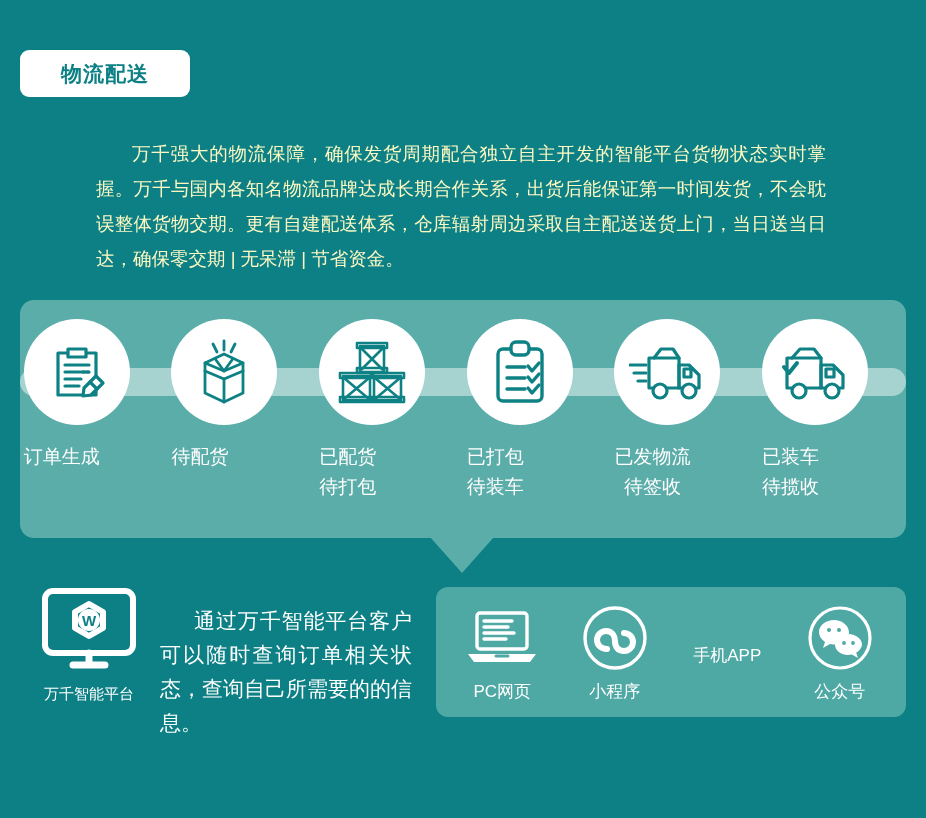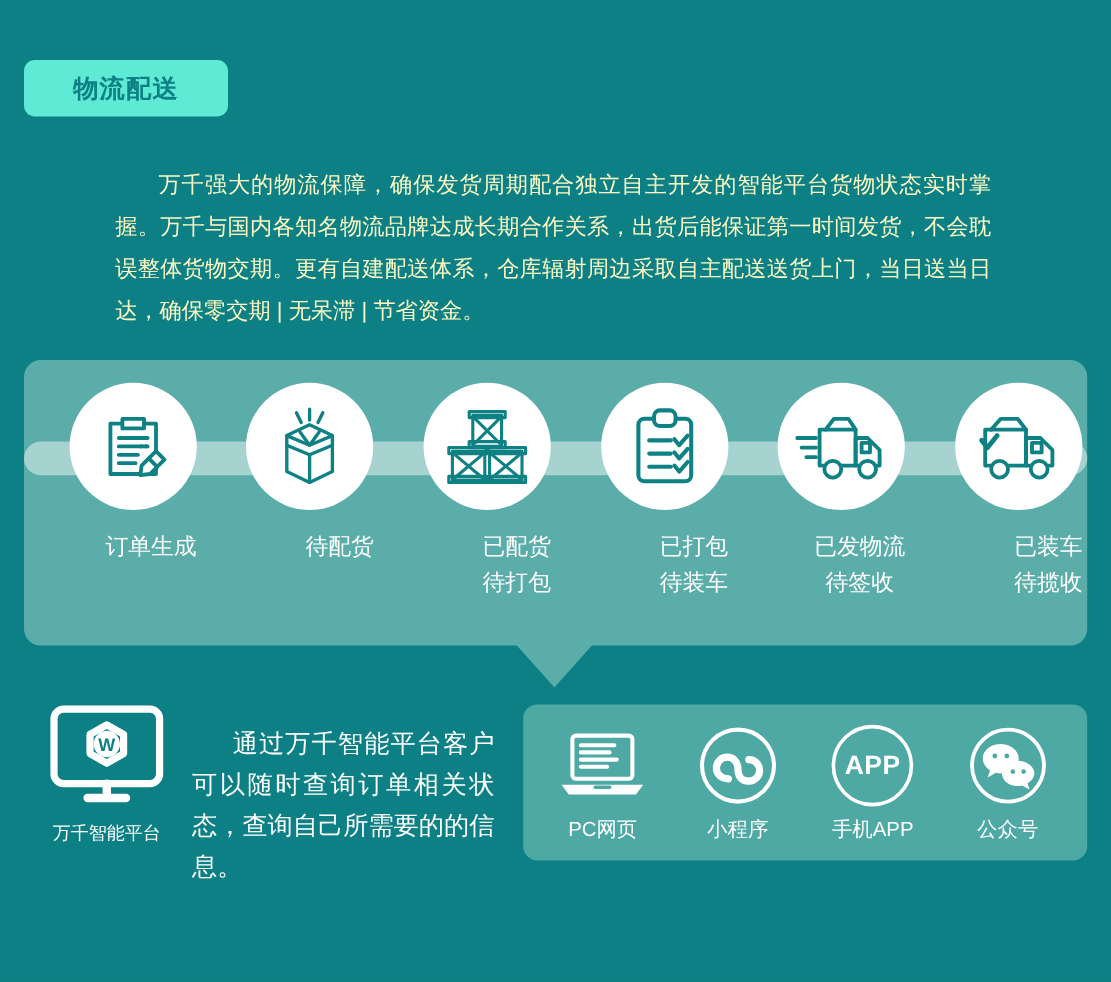--- a/index.html
+++ b/index.html
@@ -9,21 +9,21 @@
     font-family:"Liberation Sans","DejaVu Sans",sans-serif;
     overflow:hidden;
     position:relative;
   }
   .page{position:relative;width:926px;height:818px;}
 
   
   .badge{
     position:absolute;left:20px;top:50px;
     width:170px;height:47px;
-    background:#5eead4;border-radius:9px;
+    background:#ffffff;border-radius:9px;
     display:flex;align-items:center;justify-content:center;
   }
   .badge-text{
     color:#0c8084;font-size:21px;font-weight:bold;letter-spacing:1px;
   }
 
   
   .intro{
     position:absolute;left:96px;top:136px;width:730px;
     color:#fef9c3;font-size:18.5px;line-height:35px;
@@ -47,21 +47,21 @@
     border-left:32px solid transparent;
     border-right:32px solid transparent;
     border-top:36px solid #5aada9;
   }
   .steps{
     position:absolute;left:20px;top:300px;
     width:886px;height:238px;
     display:flex;justify-content:space-around;align-items:flex-start;
     padding-top:19px;box-sizing:border-box;
   }
-  .step{width:140px;display:flex;flex-direction:column;align-items:flex-end;}
+  .step{width:140px;display:flex;flex-direction:column;align-items:flex-start;}
   .step-circle{
     width:106px;height:106px;border-radius:50%;
     background:#ffffff;display:flex;align-items:center;justify-content:center;
     position:relative;z-index:2;
   }
   .step-circle svg{display:block;}
   .step-label{
     margin-top:17px;color:#ffffff;font-size:19px;line-height:30px;
     text-align:center;white-space:pre-line;
   }
@@ -256,23 +256,20 @@
       <span class="channel-icon">
         <svg width="68" height="68" viewBox="0 0 68 68" fill="none" stroke="#ffffff" stroke-width="3.4" stroke-linecap="round">
           <circle cx="34" cy="34" r="30"></circle>
           <path d="M26 45c-6 0-10-4-10-9s4-9 9-9c6 0 9 5 9 10 0 6 3 10 9 10 5 0 9-4 9-9s-4-9-9-9" stroke-width="6"></path>
         </svg>
       </span>
       <span class="channel-label">小程序</span>
     </div>
 
     <div class="channel">
-      <span class="channel-icon">
-        <span class="app-circle">APP</span>
-      </span>
       <span class="channel-label">手机APP</span>
     </div>
 
     <div class="channel">
       <span class="channel-icon">
         <svg width="68" height="68" viewBox="0 0 68 68" fill="none" stroke="#ffffff" stroke-width="3.2" stroke-linecap="round" stroke-linejoin="round">
           <circle cx="34" cy="34" r="30"></circle>
           <path d="M28 16c-8 0-15 5-15 12 0 4 2 7 6 10l-2 6 7-4c1.3.3 2.6.5 4 .5 8 0 15-5 15-12S36 16 28 16z" fill="#ffffff" stroke="none"></path>
           <circle cx="23" cy="26" r="2" fill="#4ea8a4" stroke="none"></circle>
           <circle cx="33" cy="26" r="2" fill="#4ea8a4" stroke="none"></circle>

